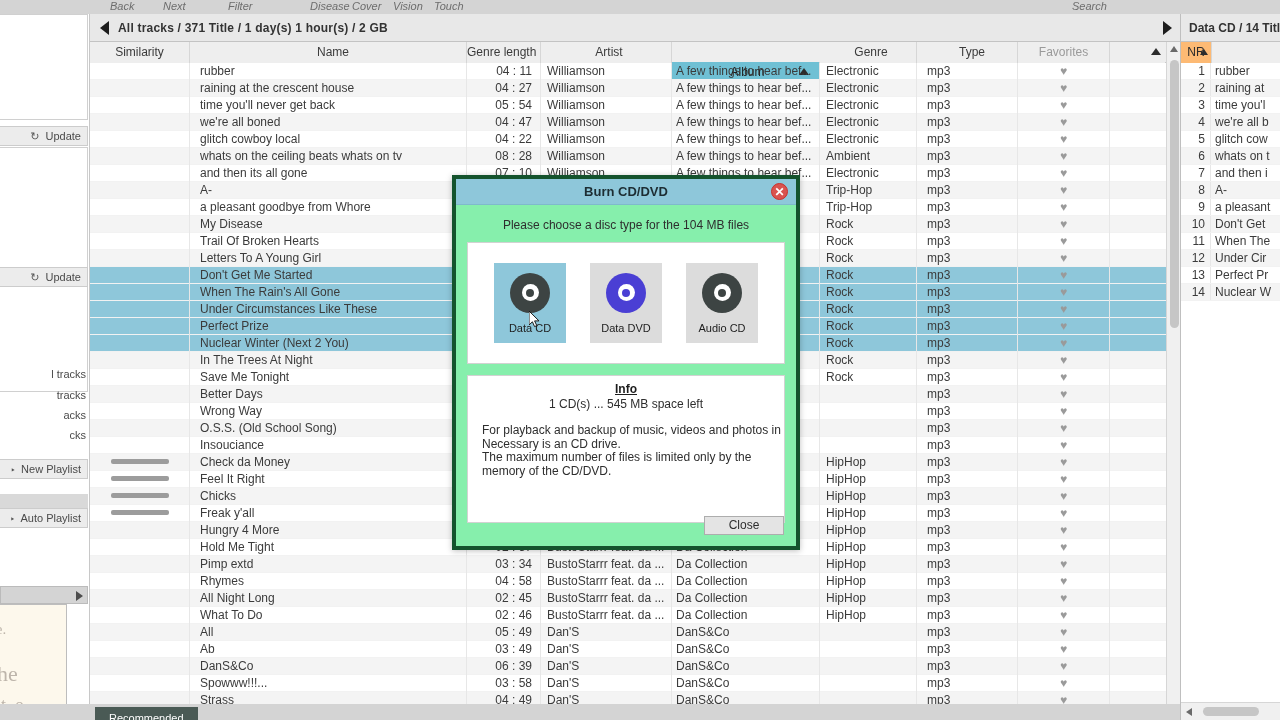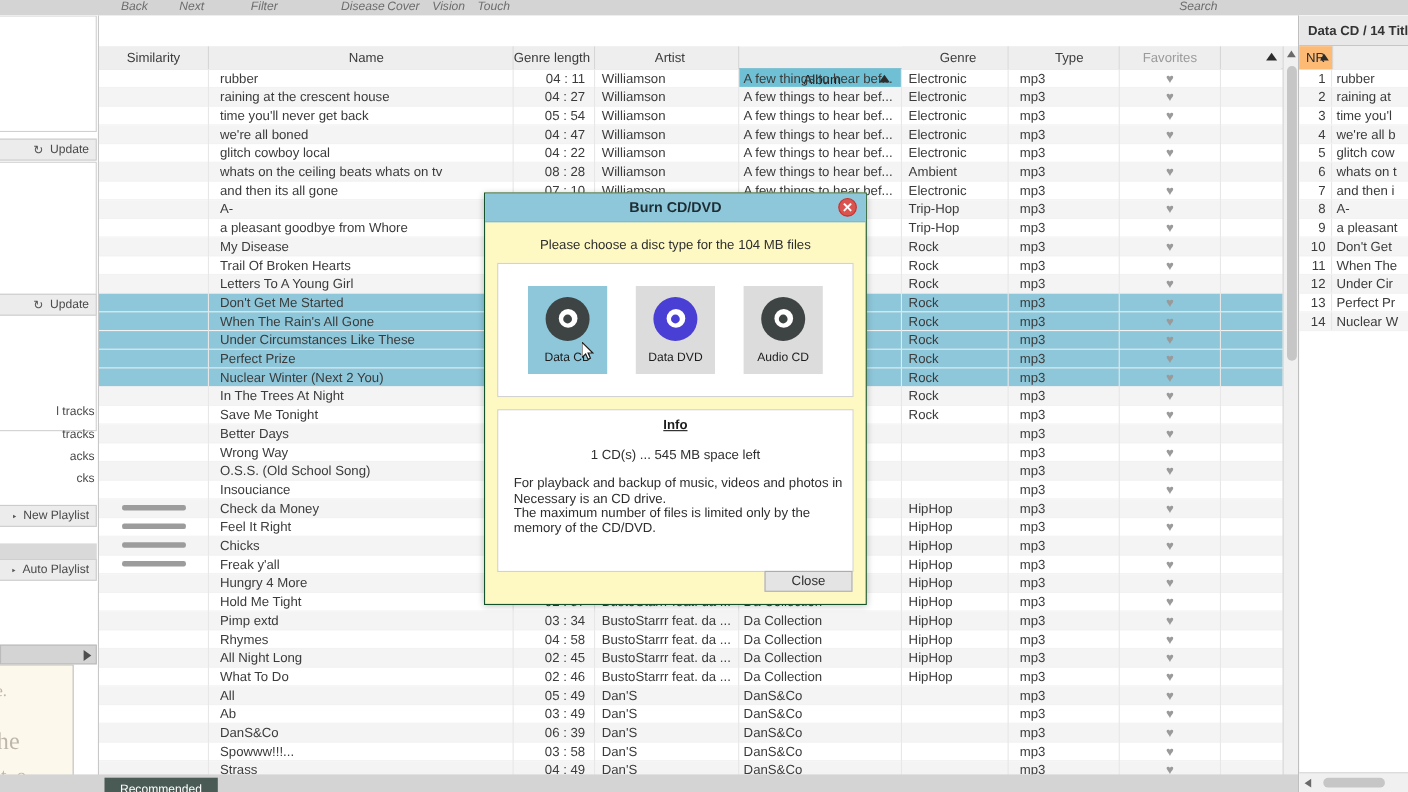--- a/index.html
+++ b/index.html
@@ -257,24 +257,24 @@
     height: 24px; line-height: 22px;
     padding: 0 14px;
     background: #4a5a55; color: #ffffff;
     font-size: 11px; white-space: nowrap;
     cursor: pointer;
   }
 
   
   .overlay { position: absolute; inset: 0; }
   .dialog {
-    position: absolute; left: 440px; top: 175px;
+    position: absolute; left: 452px; top: 175px;
     width: 348px; height: 375px;
-    background: #fef9c3;
-    border: 1px solid #14532d;
+    background: #86efac;
+    border: 4px solid #14532d;
     box-shadow: 0 1px 6px rgba(0,0,0,.25);
   }
   .dlg-title {
     height: 26px; line-height: 26px;
     background: #8ec7da;
     border-bottom: 1px solid #7fb9cc;
     text-align: center;
     font-size: 13px; font-weight: bold; color: #1d2d33;
     position: relative;
   }
@@ -334,21 +334,21 @@
   .tile-label { font-size: 11px; color: #1d1d1d; white-space: nowrap; }
 
   .info-box {
     margin: 11px 11px 0 11px;
     border: 1px solid #d2d2d2;
     height: 148px;
     padding: 6px 14px 0 14px;
     background: #ffffff;
   }
   .info-title { text-align: center; font-size: 12px; font-weight: bold; color: #1d1d1d; text-decoration: underline; }
-  .info-sub { text-align: center; font-size: 12px; color: #2e2e2e; margin-top: 13px; }
+  .info-sub { text-align: center; font-size: 12px; color: #2e2e2e; margin-top: 1px; }
   .info-body { margin-top: 13px; font-size: 12px; color: #2e2e2e; line-height: 13.5px; }
   .info-body div { white-space: nowrap; }
 
   .dlg-footer { position: absolute; right: 12px; bottom: 11px; }
   .btn-close {
     width: 80px; height: 19px; line-height: 17px;
     background: #e4e4e4; border: 1px solid #adadad;
     font-size: 12px; color: #2e2e2e; text-align: center;
     cursor: pointer;
     font-family: "Liberation Sans", sans-serif;
@@ -409,20 +409,29 @@
     <div class="art-header"></div>
     <div class="art-arrow"></div>
     <div class="albumart">
       <div class="ln" style="left:2px; top:16px; font-size:15px;">ice.</div>
       <div class="ln" style="left:8px; top:56px; font-size:22px;">the</div>
       <div class="ln" style="left:0px; top:90px; font-size:18px;">out&nbsp;&nbsp;o</div>
 
     </div>
   </div>
 
+  <div class="breadcrumb">
+    <div class="bc-left">
+      <div class="tri-left"></div>
+    </div>
+    <div class="bc-text">All tracks  /  371 Title  /  1 day(s) 1 hour(s)  /  2 GB</div>
+    <div class="bc-right">
+      <div class="tri-right"></div>
+    </div>
+  </div>
 
   <div class="main">
     <div class="thead" id="thead">
         <div class="th c-sim"><span>Similarity</span></div>
         <div class="th c-name"><span>Name</span></div>
         <div class="th c-len"><span>Genre length</span></div>
         <div class="th c-art"><span>Artist</span></div>
         <div class="th c-alb sorted"><span>Album</span><span class="sortarrow"></span></div>
         <div class="th c-gen"><span>Genre</span></div>
         <div class="th c-typ"><span>Type</span></div>

